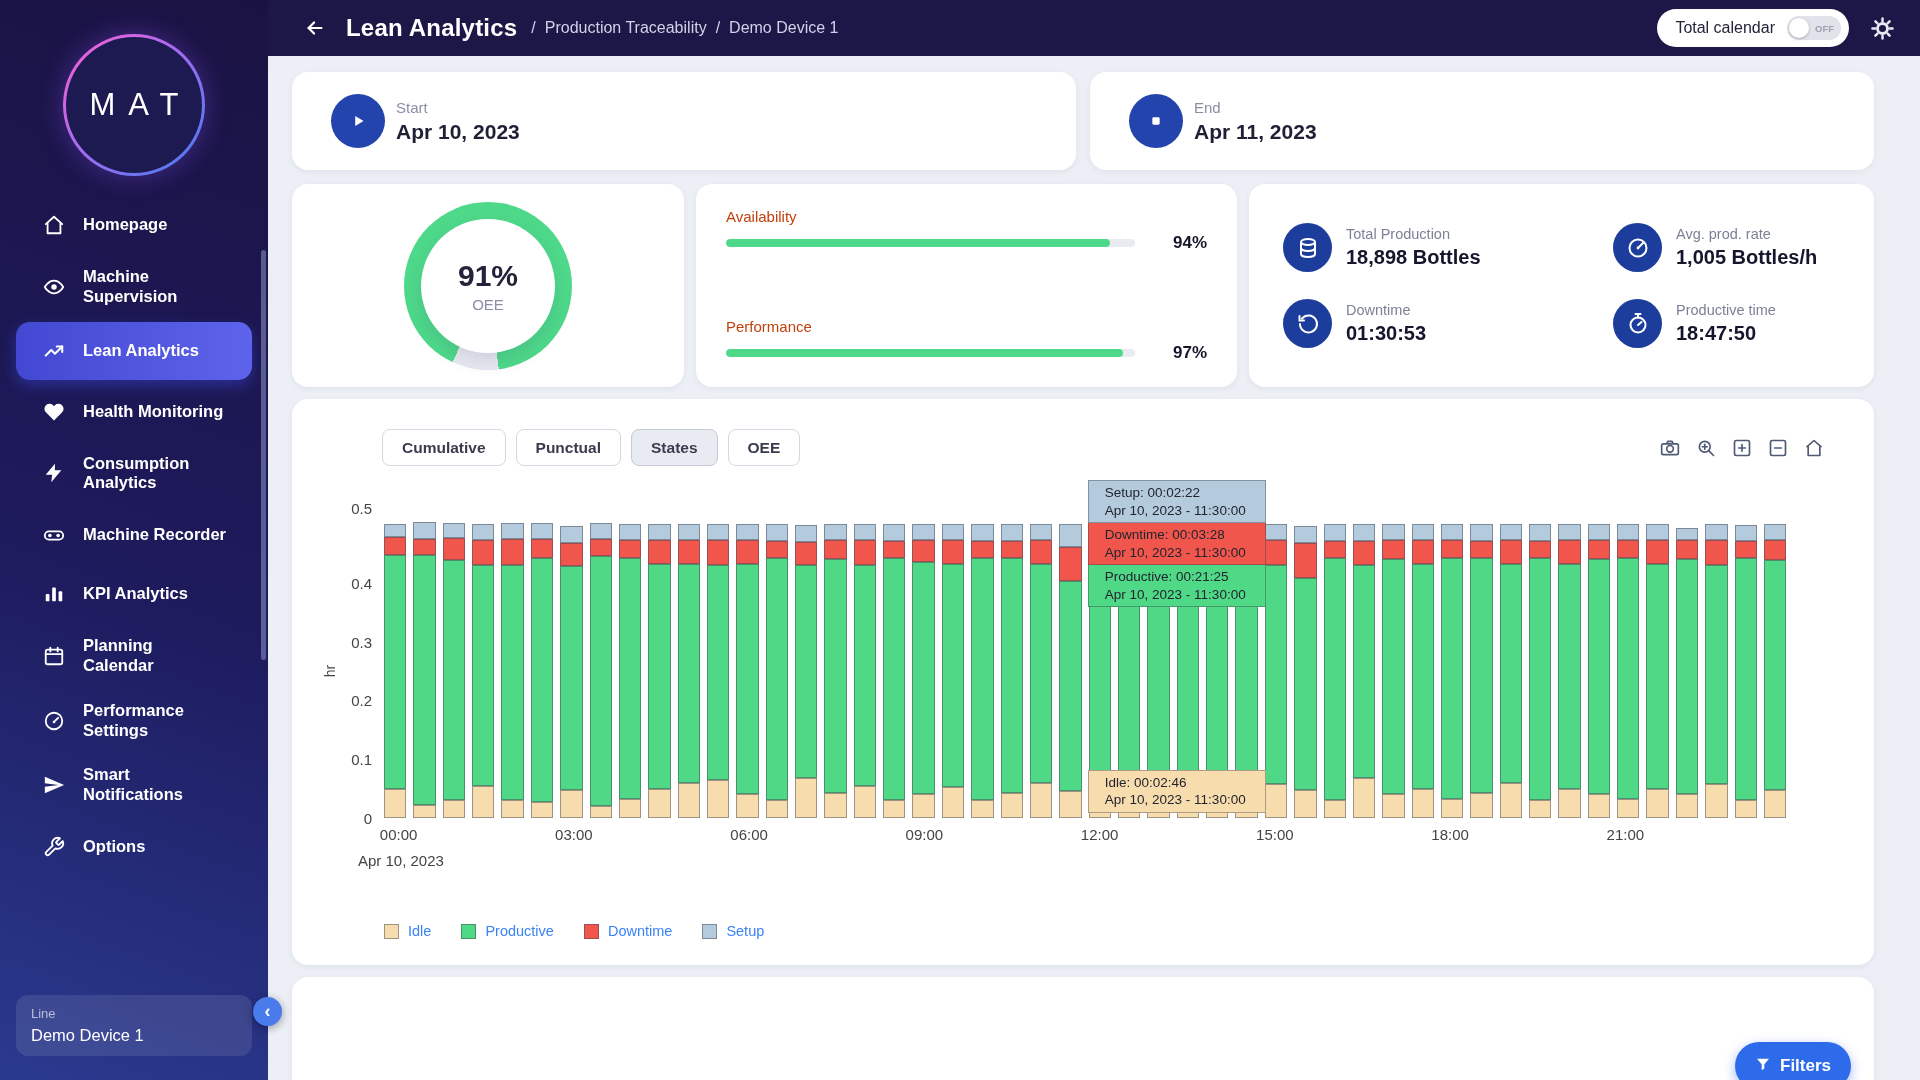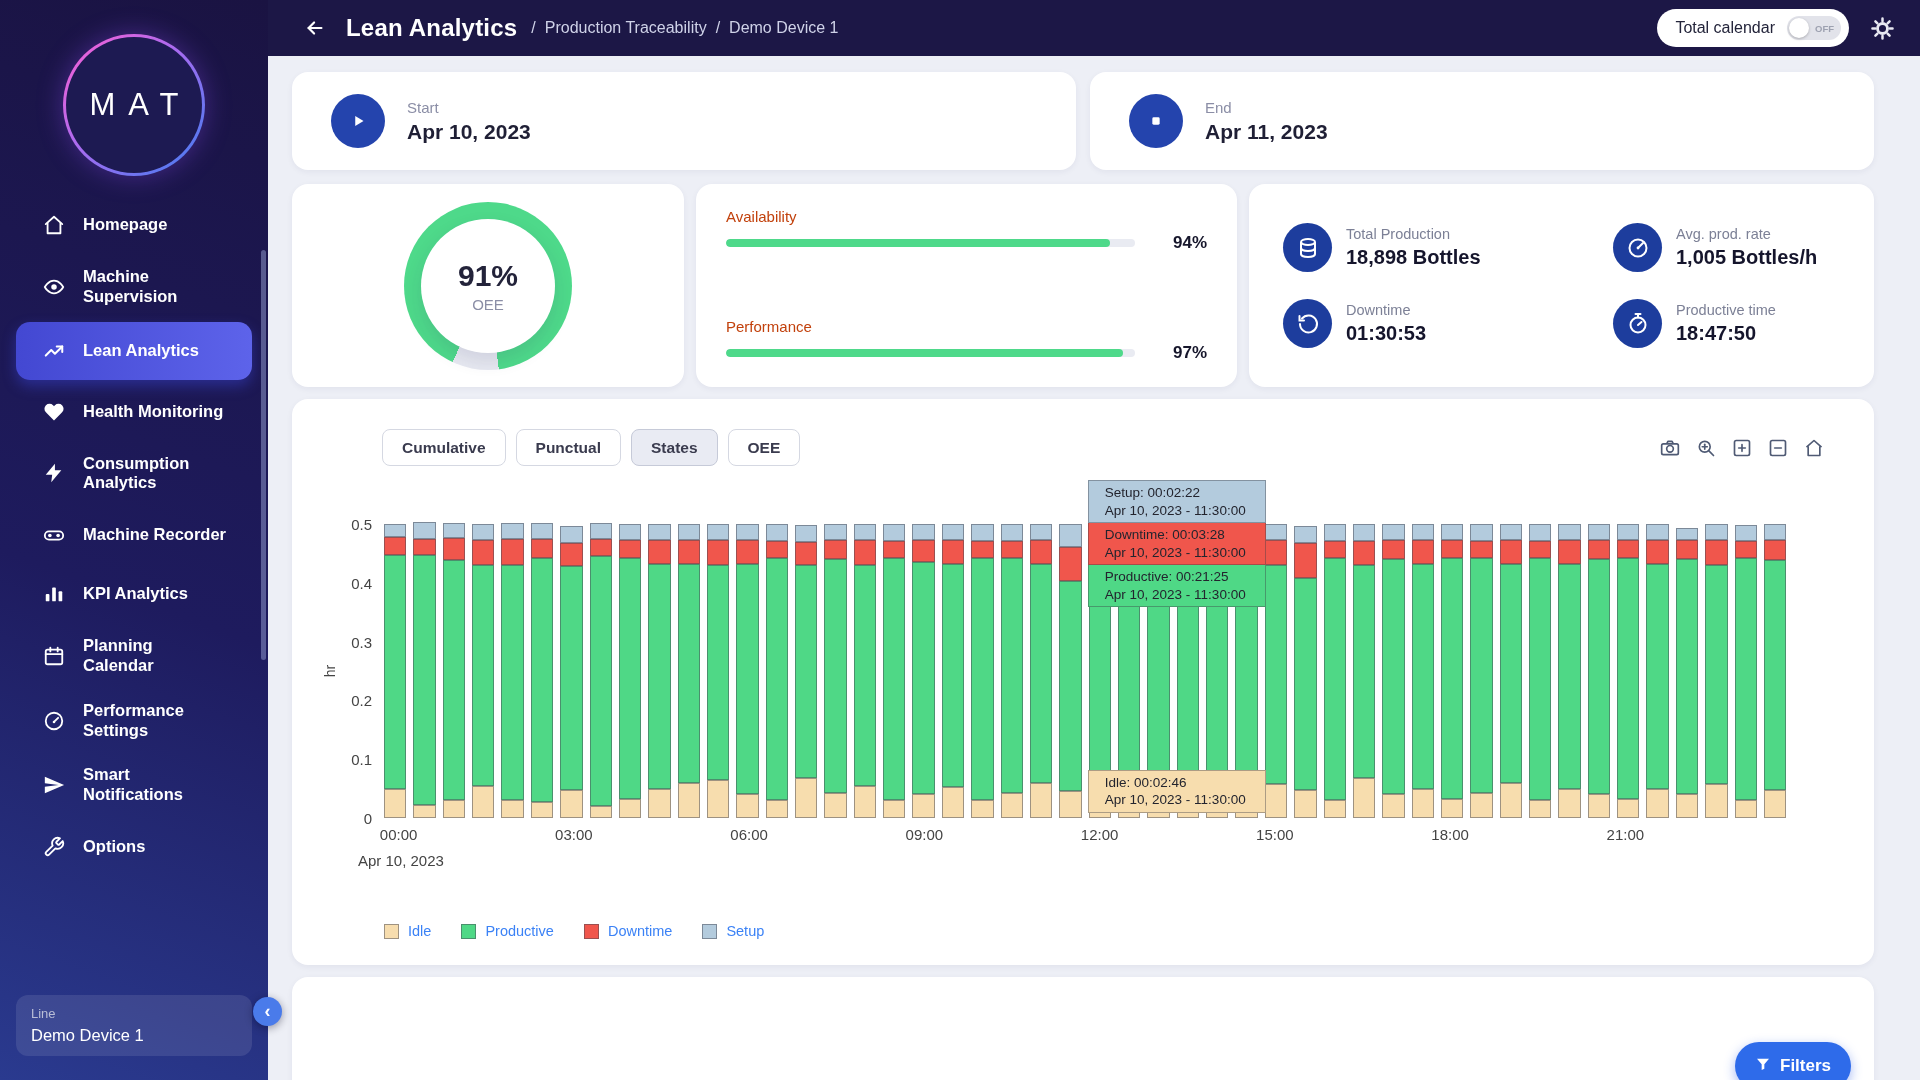--- a/index.html
+++ b/index.html
@@ -48,21 +48,21 @@
   .asset-label { font-size:16px; color:#23243a; font-weight:400; }
   .toggle { position:relative; width:54px; height:24px; border-radius:12px; background:#e2e3ea; }
   .toggle-knob { position:absolute; left:2px; top:2px; width:20px; height:20px; border-radius:50%;
     background:#fff; box-shadow:0 1px 3px rgba(0,0,0,.25); }
   .toggle-state { position:absolute; right:7px; top:7px; font-size:9.5px; font-weight:700; color:#9da1b0; }
 
   
   .main { flex:1; padding:16px 46px 0 24px; overflow:hidden; }
   .card { background:#fff; border-radius:16px; box-shadow:0 2px 6px rgba(30,30,80,.06); }
   .row1 { display:flex; gap:14px; }
-  .range-card { flex:1; height:98px; display:flex; align-items:center; padding-left:39px; gap:22px; }
+  .range-card { flex:1; height:98px; display:flex; align-items:center; padding-left:39px; gap:11px; }
   .range-icon { width:54px; height:54px; border-radius:50%; background:#2444ad; display:flex;
     align-items:center; justify-content:center; cursor:pointer; flex:0 0 54px; }
   .range-label { font-size:15px; color:#8b8ea6; font-weight:400; margin-bottom:4px; }
   .range-value { font-size:21px; font-weight:700; color:#1f1f35; }
 
   .row2 { display:flex; gap:12px; margin-top:14px; }
   .gauge-card { width:392px; height:203px; display:flex; align-items:center; justify-content:center; }
   .gauge-ring { position:relative; width:168px; height:168px; border-radius:50%; }
   .gauge-inner { position:absolute; inset:17px; border-radius:50%; background:#fff;
     box-shadow:0 8px 18px rgba(40,40,90,.12); display:flex; flex-direction:column;
@@ -758,21 +758,21 @@
                 <div class="seg" style="height: 16.464px; background: rgb(179, 203, 221);"></div>
                 <div class="seg" style="height: 19.992px; background: rgb(240, 86, 76);"></div>
                 <div class="seg" style="height: 229.32px; background: rgb(79, 216, 134);"></div>
                 <div class="seg" style="height: 28.224px; background: rgb(247, 221, 174);"></div>
               </div>
               <span class="ytick" style="bottom: -9px;">0</span>
               <span class="ytick" style="bottom: 49.8px;">0.1</span>
               <span class="ytick" style="bottom: 108.6px;">0.2</span>
               <span class="ytick" style="bottom: 167.4px;">0.3</span>
               <span class="ytick" style="bottom: 226.2px;">0.4</span>
-              <span class="ytick" style="bottom: 285px;">0.5</span>
+              <span class="ytick" style="bottom: 301px;">0.5</span>
             </div>
 
           <div class="xaxis" id="xaxis">
               <span class="xtick" style="left: 1.04167%;">00:00</span>
               <span class="xtick" style="left: 13.5417%;">03:00</span>
               <span class="xtick" style="left: 26.0417%;">06:00</span>
               <span class="xtick" style="left: 38.5417%;">09:00</span>
               <span class="xtick" style="left: 51.0417%;">12:00</span>
               <span class="xtick" style="left: 63.5417%;">15:00</span>
               <span class="xtick" style="left: 76.0417%;">18:00</span>

